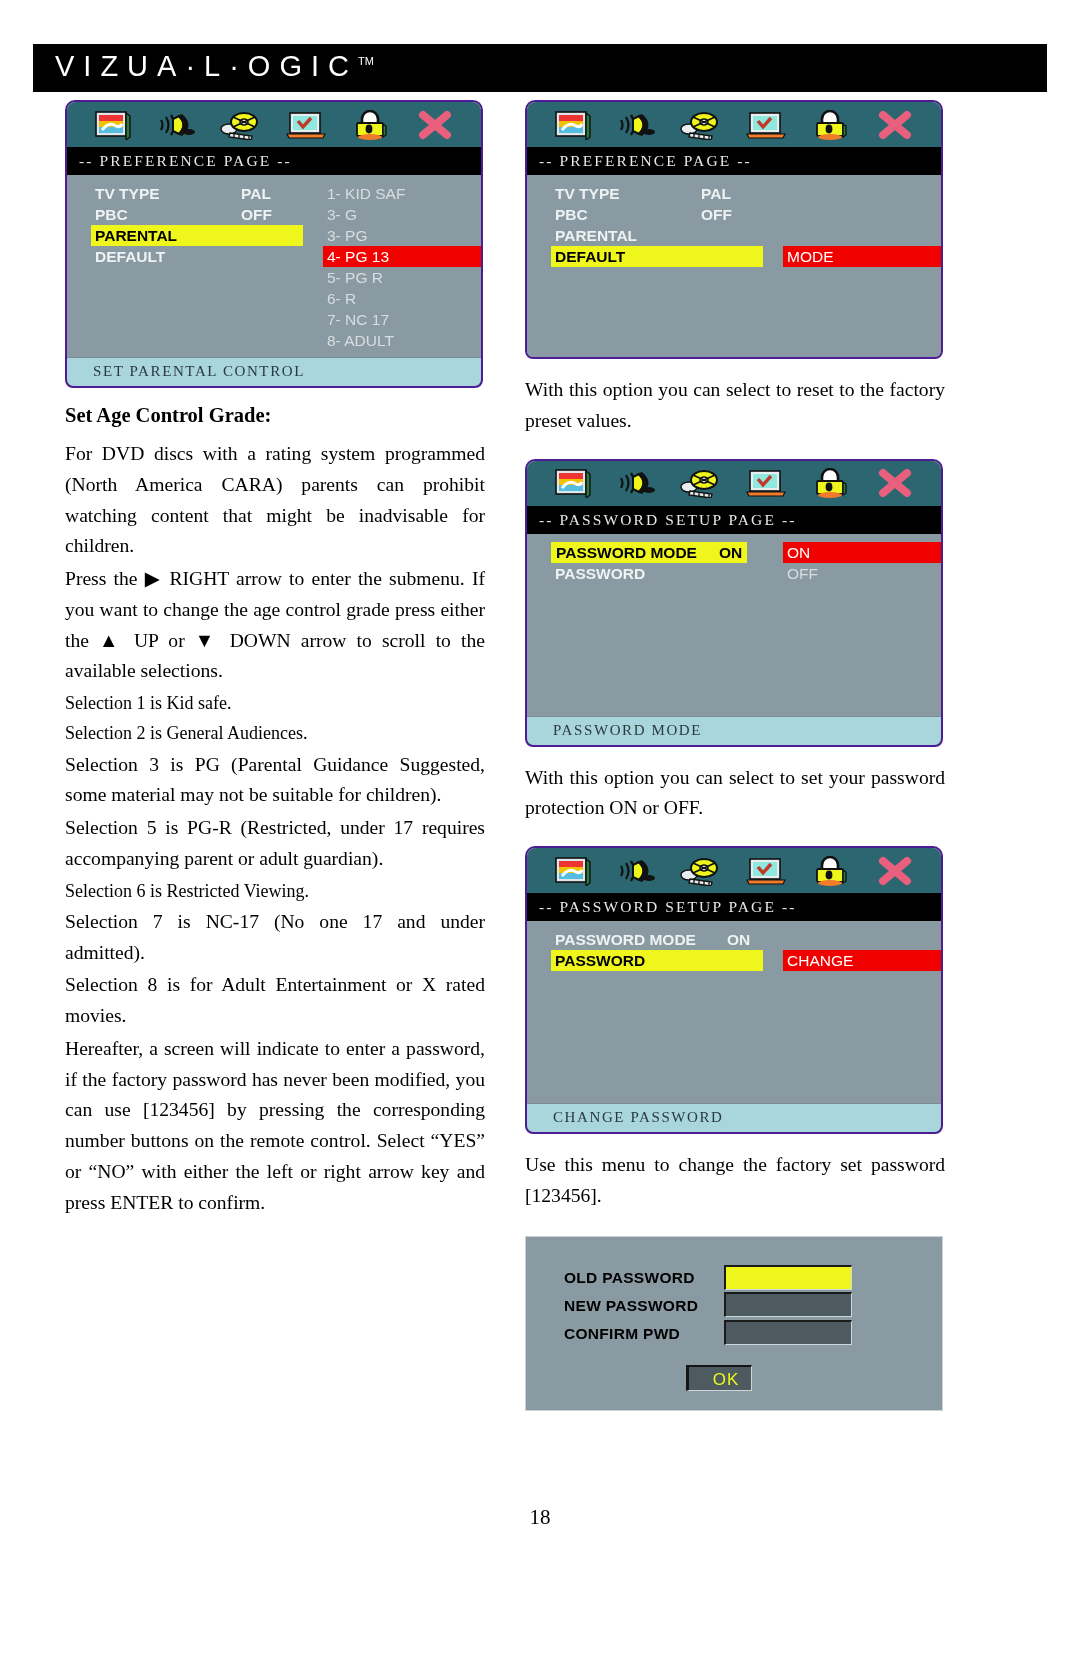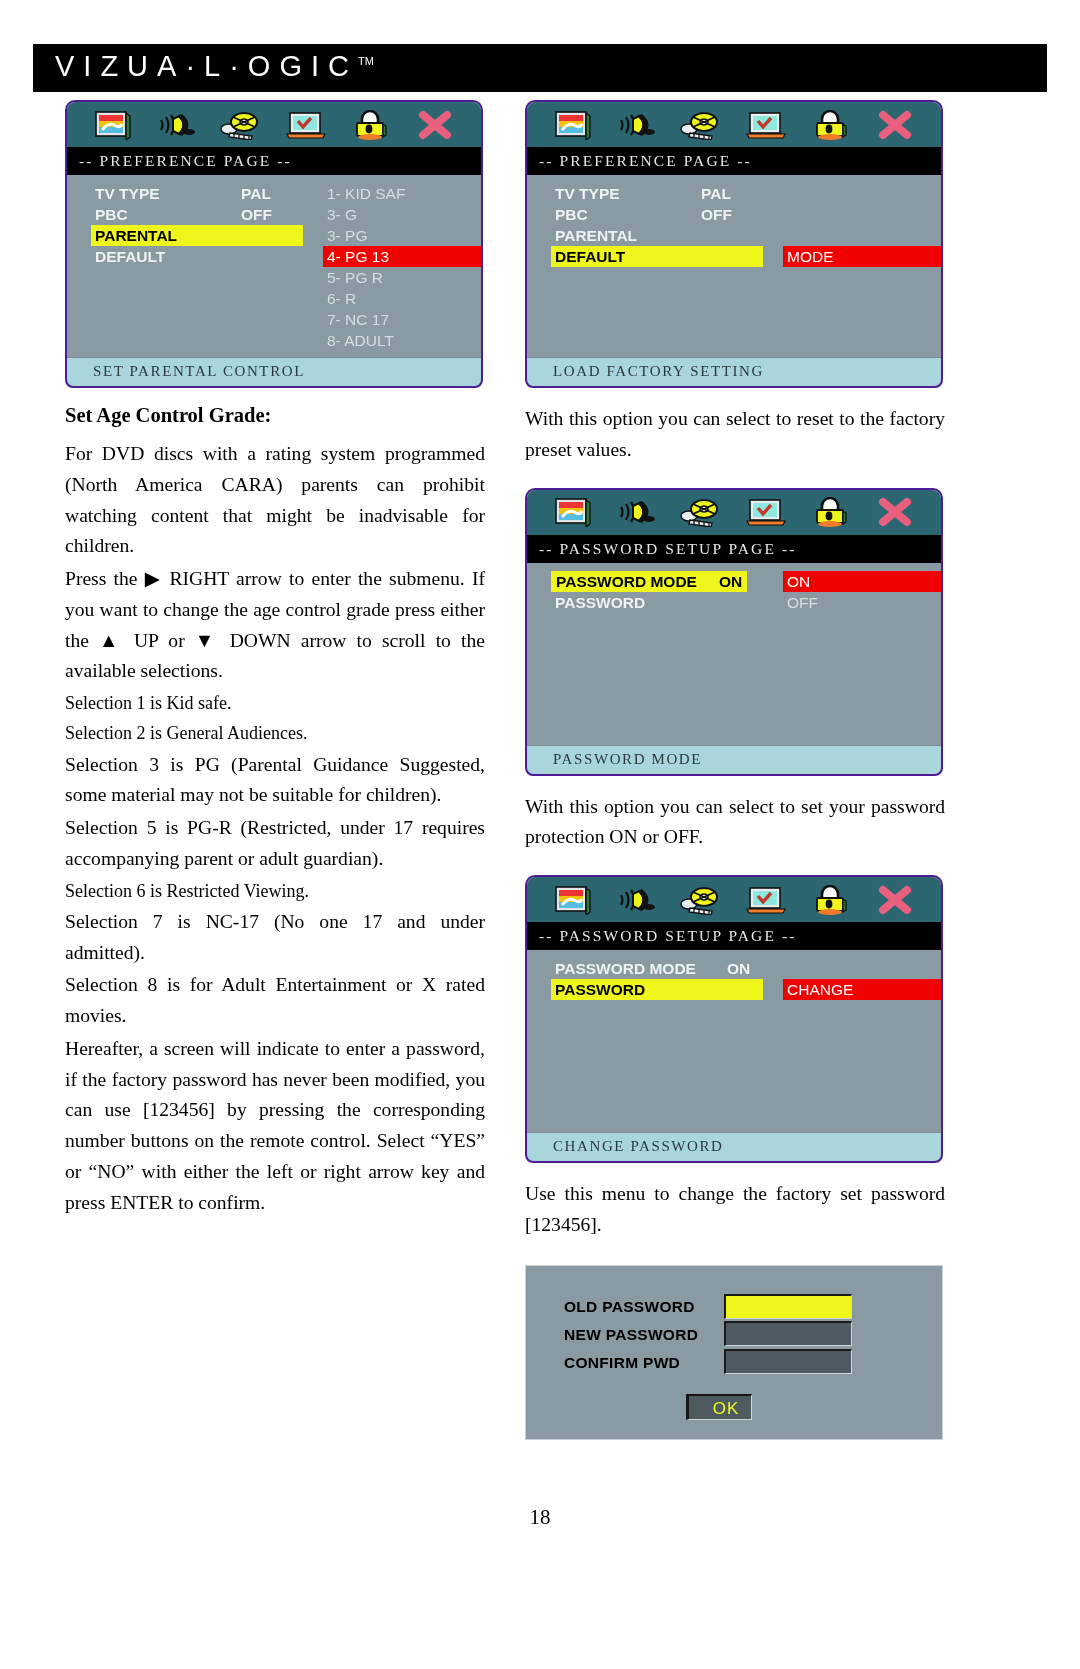--- a/index.html
+++ b/index.html
@@ -339,21 +339,20 @@
       <div class="osd-row">
         <span class="lbl">PARENTAL</span>
       </div>
       <div class="osd-row hl">
         <span class="lbl">DEFAULT</span>
       </div>
       <div class="osd-opts" style="top:71px;">
         <div class="osd-opt sel">MODE</div>
       </div>
     </div>
-    <div class="osd-caption">LOAD FACTORY SETTING</div>
   </div>
 
   <p class="just" style="margin-top:16px;">With this option you can select to reset to the factory preset values.</p>
 
   <div class="osd" style="margin-top:22px;">
     <div class="osd-icons">
       <span class="ico">
         <svg width="38" height="30" viewBox="0 0 38 30">
             <rect x="2" y="2" width="30" height="24" fill="#dfe7ea" stroke="#111" stroke-width="1.6"></rect>
             <rect x="5" y="5" width="24" height="18" fill="#f2f2f2"></rect>

